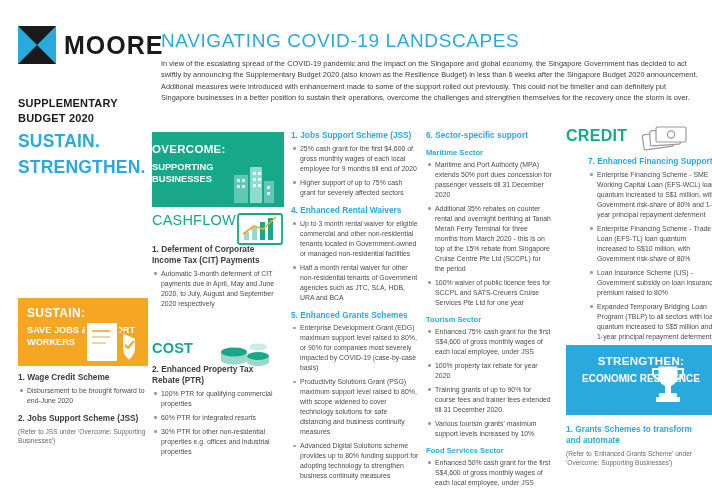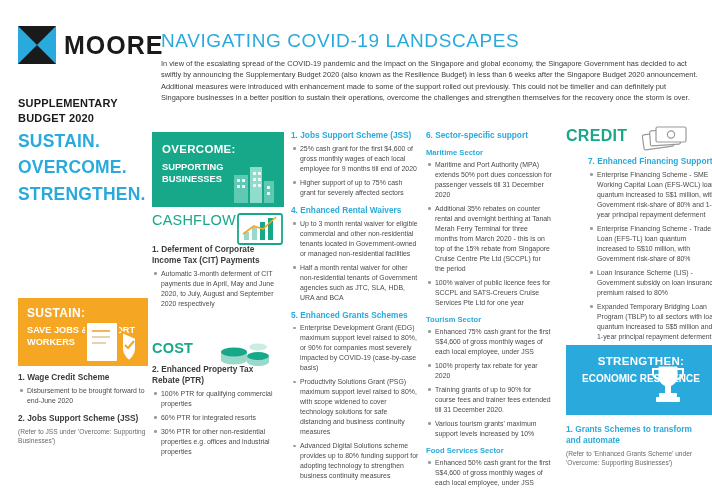--- a/index.html
+++ b/index.html
@@ -107,21 +107,21 @@
   
   .overcome-box {
     position: absolute;
     left: 152px;
     top: 132px;
     width: 132px;
     height: 75px;
     background: #17a88a;
     color: #ffffff;
     box-sizing: border-box;
-    padding: 10px 10px 0 10px;
+    padding: 10px 10px 0 0;
   }
   .overcome-box .t1 {
     font-size: 11.5px;
     font-weight: bold;
     letter-spacing: 0.3px;
     line-height: 1.25;
   }
   .overcome-box .t2 {
     font-size: 9.3px;
     font-weight: bold;
@@ -363,21 +363,20 @@
     <div class="logo-mark"></div>
     <div class="logo-text">MOORE</div>
   </div>
 
   <div class="main-title">NAVIGATING COVID-19 LANDSCAPES</div>
   <div class="intro">In view of the escalating spread of the COVID-19 pandemic and the impact on the Singapore and global economy, the Singapore Government has decided to act swiftly by announcing the Supplementary Budget 2020 (also known as the Resilience Budget) in less than 6 weeks after the Singapore Budget 2020 announcement. Additional measures were introduced with enhancement made to some of the support rolled out previously. This could not be timelier and can definitely put Singapore businesses in a better position to sustain their operations, overcome the challenges and strengthen themselves for the recovery once the storm is over.</div>
 
   <div class="supp-budget">SUPPLEMENTARY BUDGET 2020</div>
   <div class="sos">
     <div>SUSTAIN.</div>
-    <div>OVERCOME.</div>
     <div>STRENGTHEN.</div>
   </div>
 
   <div class="sustain-box">
     <div class="t1">SUSTAIN:</div>
     <div class="t2">SAVE JOBS &amp; SUPPORT WORKERS</div>
   </div>
   <svg class="sustain-ill" viewBox="0 0 56 48">
     <rect x="2" y="4" width="32" height="40" rx="2" fill="#ffffff" stroke="#f5a623" stroke-width="2"></rect>
     <line x1="8" y1="13" x2="26" y2="13" stroke="#f5a623" stroke-width="1.6"></line>

